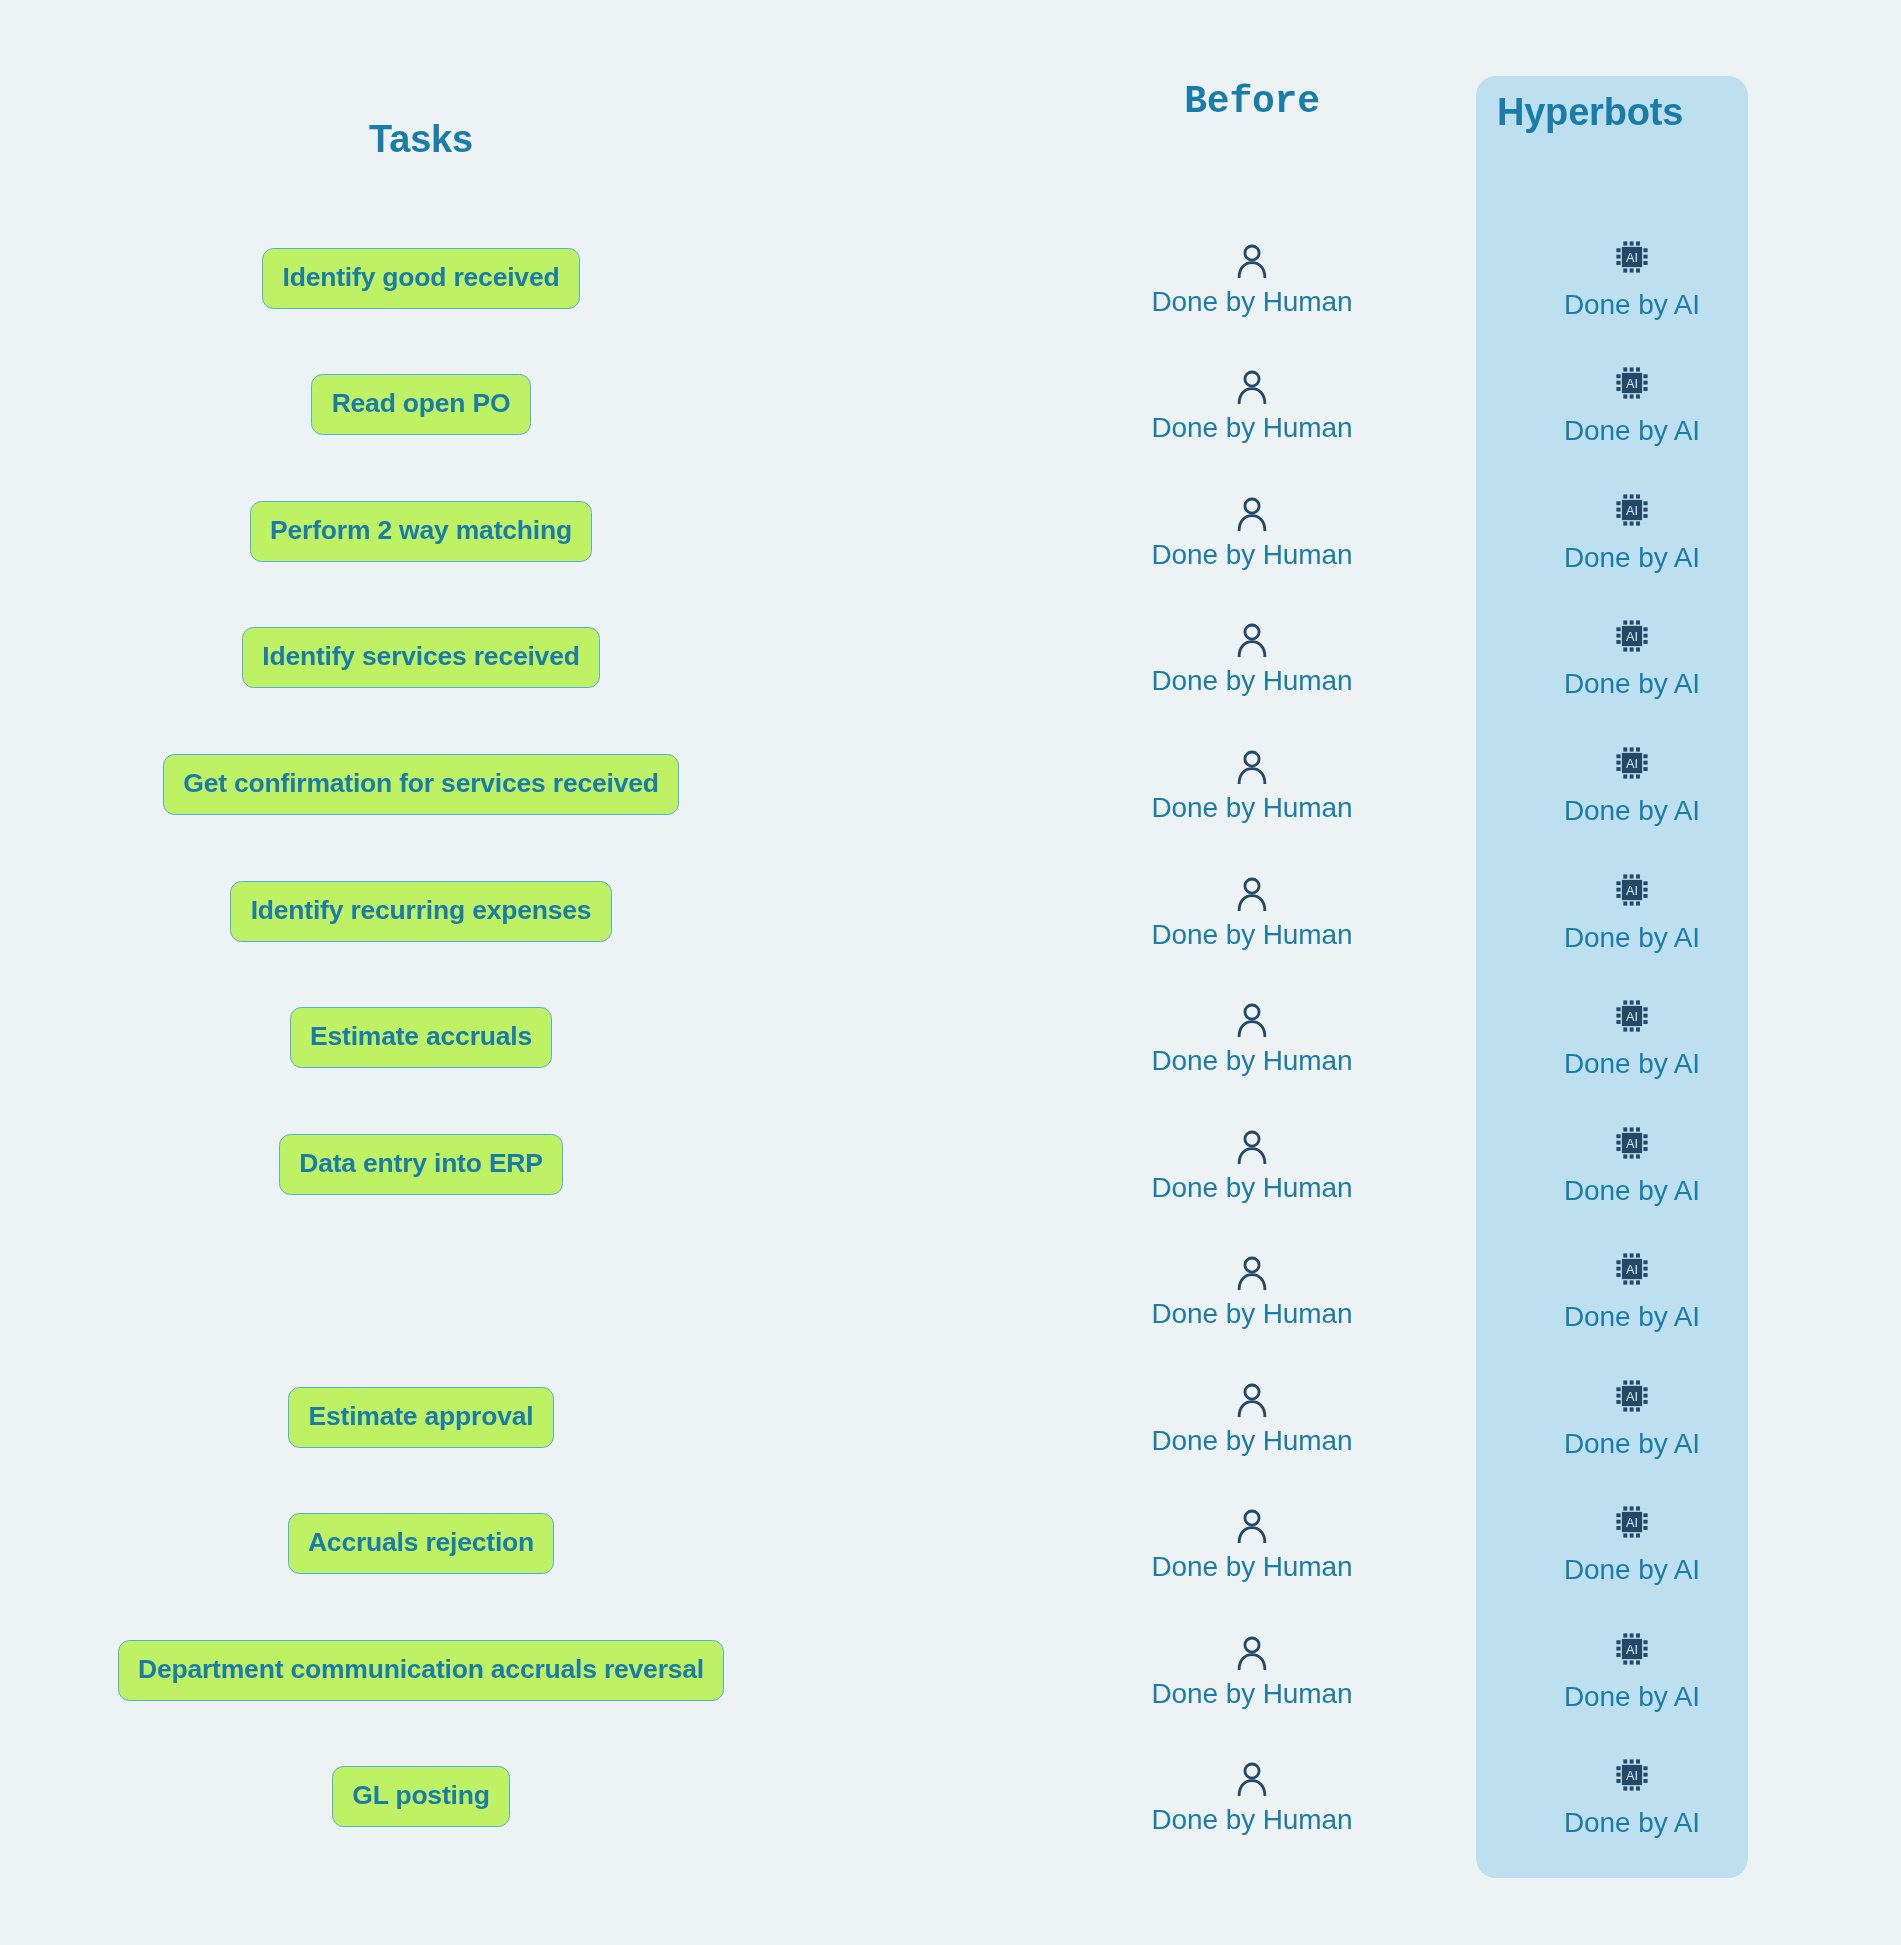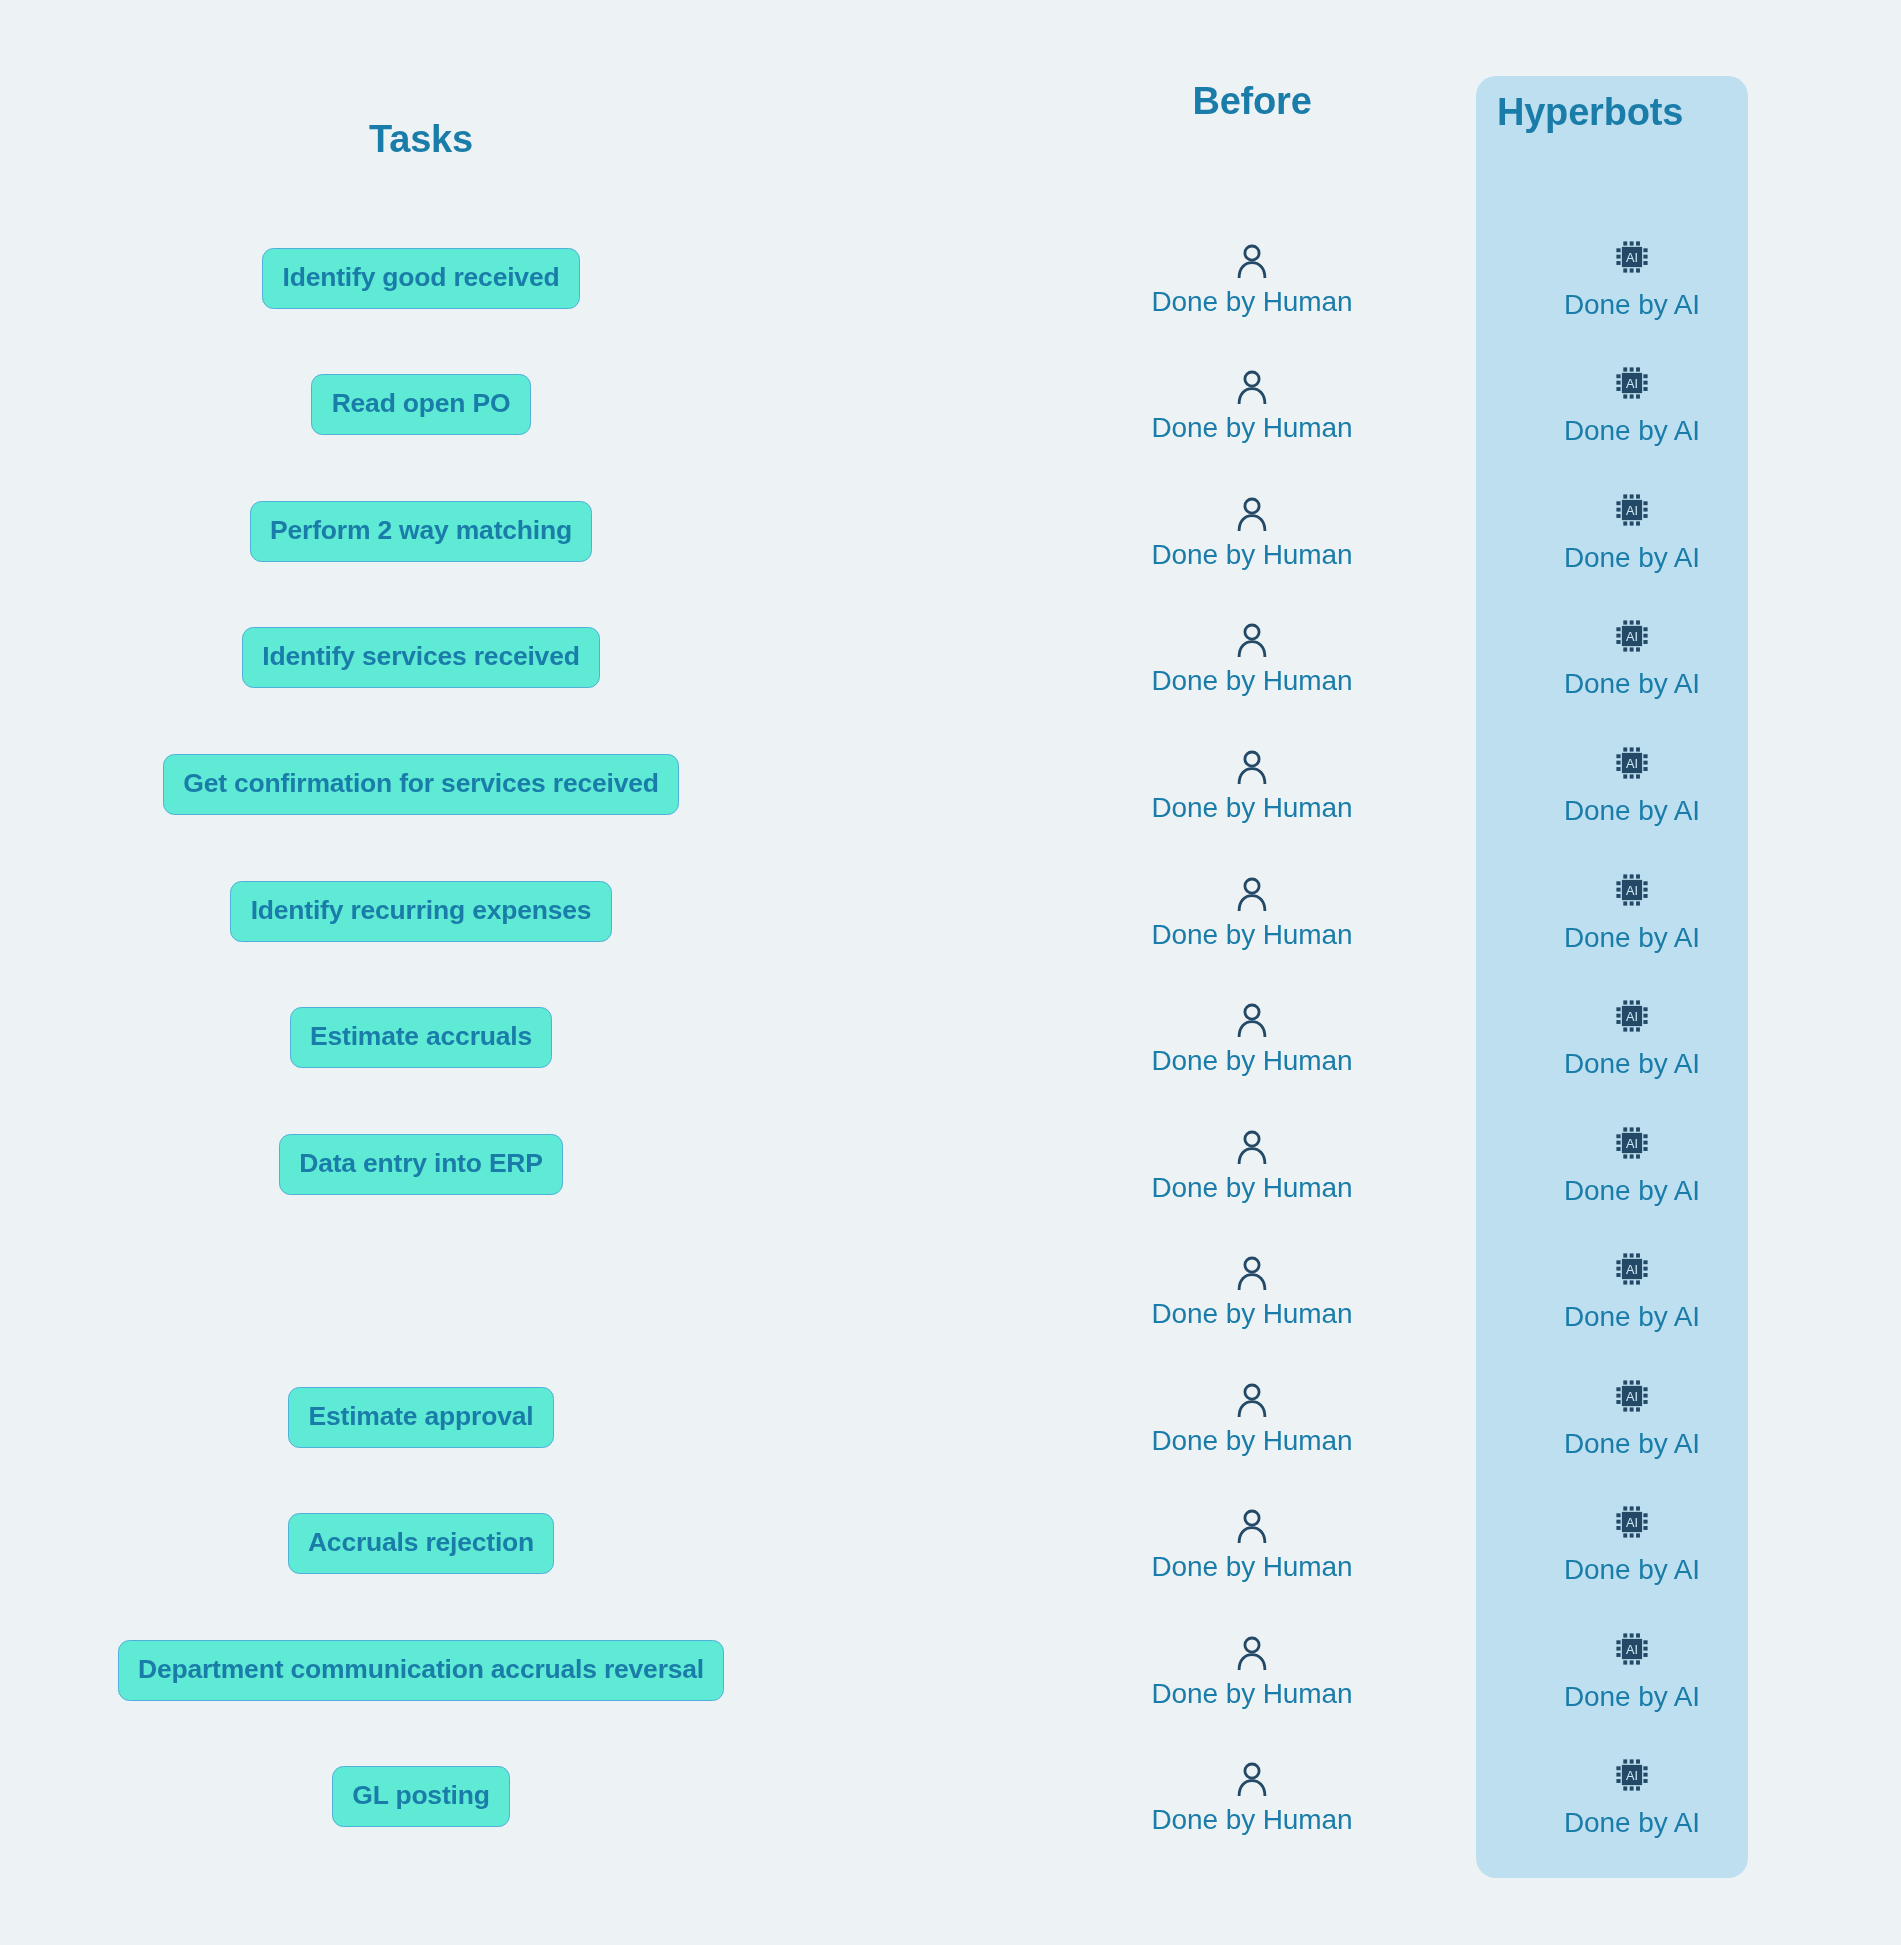--- a/index.html
+++ b/index.html
@@ -28,20 +28,21 @@
     left: 0;
     width: 842px;
     top: 118px;
     font-size: 38px;
   }
   #before-heading {
     left: 1058px;
     width: 388px;
     top: 80px;
     font-size: 38px;
+    font-family: Liberation Mono, monospace;
   }
   #hyperbots-heading {
     left: 1476px;
     width: 228px;
     top: 91px;
     font-size: 38px;
   }
 
   
   #hyperbots-panel {
@@ -73,21 +74,21 @@
   .task-cell {
     position: absolute;
     left: 0;
     width: 842px;
     height: 127px;
     display: flex;
     align-items: center;
     justify-content: center;
   }
   .task-pill {
-    background: #5eead4;
+    background: #bef264;
     border: 1.8px solid #4fb0d9;
     border-radius: 11.5px;
     color: #1a7ca8;
     font-size: 26.5px;
     font-weight: bold;
     padding: 15px 19.4px 17px 19.4px;
     white-space: nowrap;
     line-height: 1;
     letter-spacing: -0.2px;
     box-sizing: border-box;

